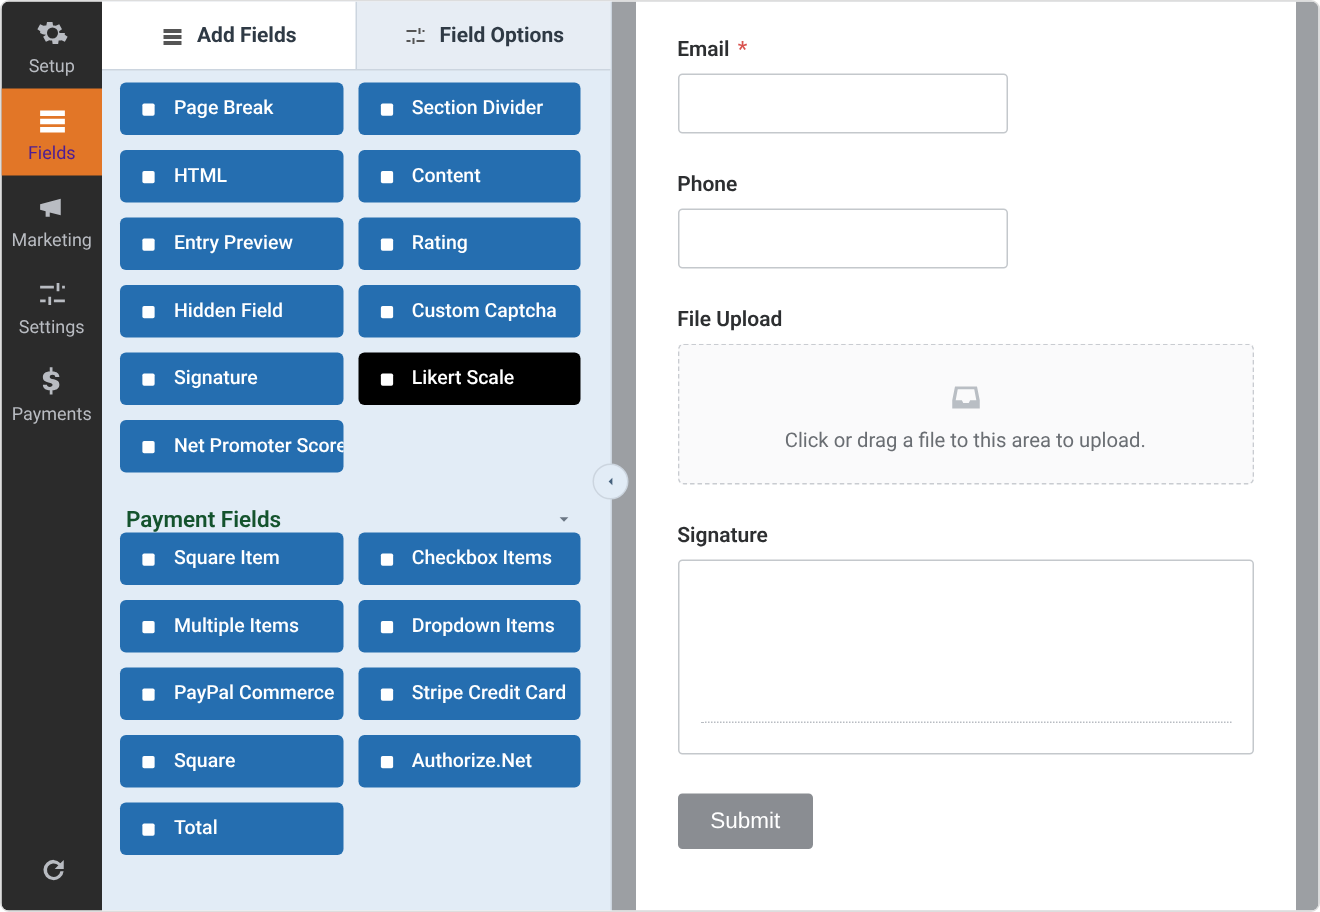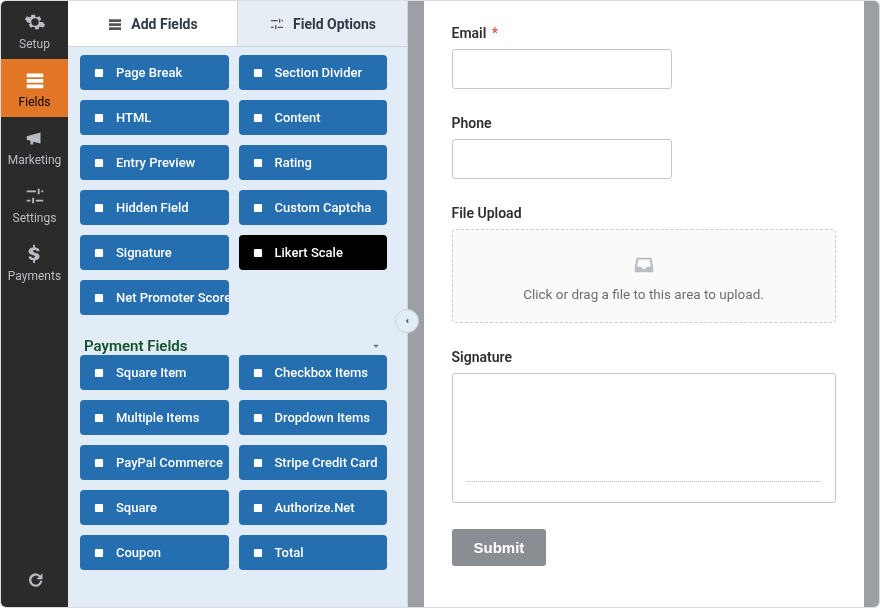--- a/index.html
+++ b/index.html
@@ -32,21 +32,21 @@
     display: flex;
     flex-direction: column;
     align-items: center;
     justify-content: center;
     padding: 10px 4px 8px;
     font-size: 12px;
     gap: 4px;
     cursor: pointer;
   }
   .vnav .item svg { width: 22px; height: 22px; fill: #b9bcc2; }
-  .vnav .item.active { background: #e27627; color: #000000; }
+  .vnav .item.active { background: #e27627; color: #4c1d95; }
   .vnav .item.active svg { fill: #fff; }
   .vnav .spacer { flex: 1; }
   .vnav .history {
     display: flex; align-items: center; justify-content: center;
     height: 54px;
   }
   .vnav .history svg { width: 18px; height: 18px; fill: #b9bcc2; }
 
   
   .palette {
@@ -194,21 +194,21 @@
     left: 14px; right: 14px; bottom: 20px;
     border-bottom: 1px dotted #b8bcc2;
   }
   .submit {
     background: #8a8d92;
     color: #fff;
     border: none;
     border-radius: 3px;
     padding: 10px 22px;
     font-size: 15px;
-    font-weight: 700;
+    font-weight: 400;
     cursor: pointer;
   }
 </style>
 </head>
 <body>
 
 <svg width="0" height="0" style="position:absolute">
   <defs>
     <symbol id="ic-gear" viewBox="0 0 24 24">
         <path d="M12 8a4 4 0 1 0 0 8 4 4 0 0 0 0-8zm9 4a7 7 0 0 1-.1 1.2l2.1 1.6-2 3.5-2.5-1a7 7 0 0 1-2 .1l-.4 2.6h-4l-.4-2.6a7 7 0 0 1-2-.1l-2.5 1-2-3.5 2.1-1.6A7 7 0 0 1 3 12a7 7 0 0 1 .1-1.2L1 9.2l2-3.5 2.5 1a7 7 0 0 1 2-.1L8 4h4l.4 2.6a7 7 0 0 1 2 .1l2.5-1 2 3.5-2.1 1.6c.1.4.2.8.2 1.2z"></path>
@@ -428,26 +428,20 @@
           <div class="pill">
             <svg>
               <use href="#ic-generic"></use>
             </svg>
             <span>Authorize.Net</span>
           </div>
           <div class="pill">
             <svg>
               <use href="#ic-generic"></use>
             </svg>
-            <span>Coupon</span>
-          </div>
-          <div class="pill">
-            <svg>
-              <use href="#ic-generic"></use>
-            </svg>
             <span>Total</span>
           </div>
         </div>
     </div>
 
     <div class="collapse-handle">
       <svg>
           <use href="#ic-chev-l"></use>
         </svg>
     </div>

